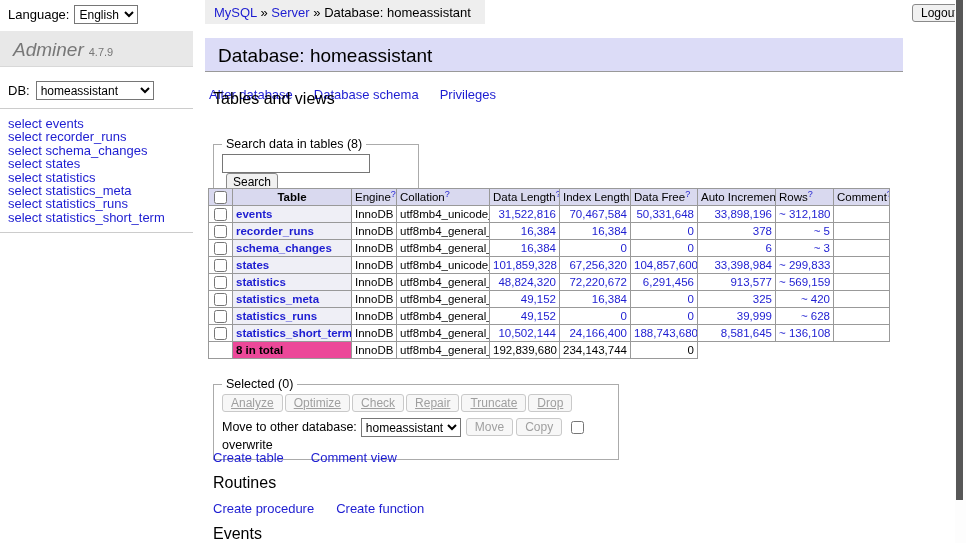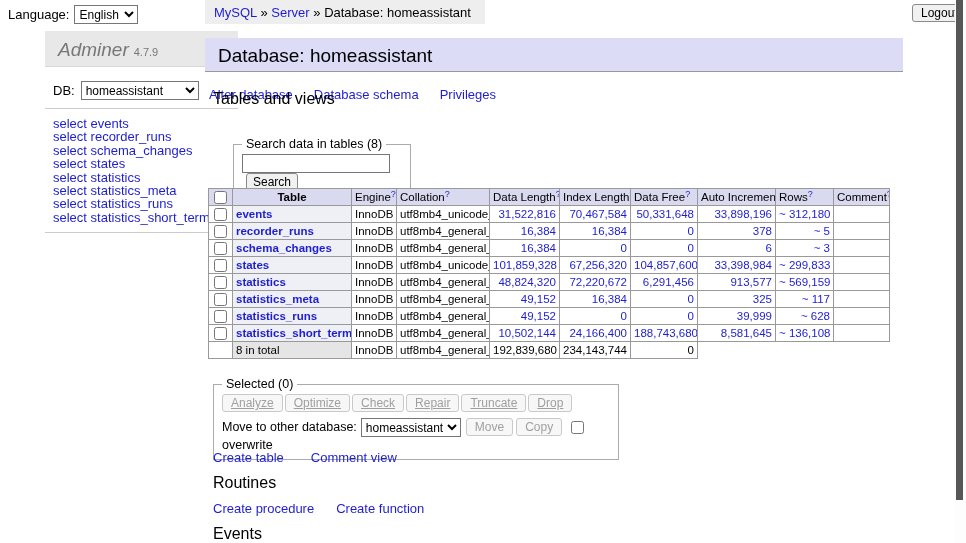--- a/index.html
+++ b/index.html
@@ -14,21 +14,21 @@
   button:disabled{color:#9f9f9f;border-color:#c9c9c9;background:#f7f7f7;cursor:default;}
 
   
   .lang-row{position:absolute;left:8px;top:5px;}
   .lang-row select{width:64px;margin-left:5px;}
   #breadcrumb{position:absolute;left:205px;top:0;height:24px;background:#eeeeee;
               padding:0 14px 0 9px;line-height:25px;font-size:13px;white-space:nowrap;}
   #logout-wrap{position:absolute;left:912px;top:4px;}
 
   
-  #menu{position:absolute;left:0;top:31px;width:193px;margin-left:45px;}
+  #menu{position:absolute;left:0;top:31px;width:193px;}
   #menu .h1{background:#e8e8e8;height:36px;box-sizing:border-box;padding:8px 0 0 13px;
             border-bottom:1px solid #d8d8d8;}
   #menu .h1 .app{font-style:italic;font-size:19px;color:#777;}
   #menu .h1 .version{font-size:11px;color:#777;margin-left:5px;}
   .db-row{margin:14px 0 0 8px;}
   .db-row select{width:118px;margin-left:6px;}
   .menu-links{margin:11px 0 0 8px;width:176px;line-height:15px;}
   .menu-links a{margin-right:13px;}
   #menu hr{border:none;border-top:1px solid #ccc;margin:8px 0 8px 0;}
   #select-links{margin:0 0 0 8px;}
@@ -38,37 +38,37 @@
   #content{position:absolute;left:205px;top:38px;width:706px;height:505px;}
   .title-bar{position:absolute;left:0;top:0;width:698px;height:33px;background:#dcdcf7;
              border-bottom:1px solid #999;}
   .title-bar h2{margin:0;padding:7px 0 0 13px;font-size:19px;font-weight:normal;}
   .db-links{position:absolute;left:4px;top:49px;white-space:nowrap;}
   .db-links a{margin-right:21px;}
   .h3{position:absolute;left:8px;font-size:16px;font-weight:normal;}
   .h3-tables{top:52px;}
   fieldset{border:1px solid #ababab;margin:0;padding:3px 8px 7px 8px;box-sizing:border-box;}
   legend{font-size:12.5px;padding:0 4px;}
-  .search-fs{position:absolute;left:8px;top:99px;width:178px;margin-left:20px;}
+  .search-fs{position:absolute;left:8px;top:99px;width:206px;}
   .search-fs input[type=text]{width:142px;}
   .search-fs button{margin-left:4px;padding:1px 6px;}
 
   
   table{position:absolute;left:3px;top:150px;border-collapse:collapse;table-layout:fixed;
         width:681px;font-size:11.5px;}
   th,td{border:1px solid #999;padding:1px 3px;height:14px;overflow:hidden;white-space:nowrap;
         background:#fff;}
   thead th{background:#d9d9ef;font-weight:normal;text-align:left;}
   thead th.c{text-align:center;font-weight:bold;}
   tbody th{background:#efeff6;text-align:left;}
   tbody th a{font-weight:bold;}
   td.chk,th.chk{text-align:center;padding:1px 0;}
   td.num{text-align:right;}
   sup.help{font-size:9px;color:#1d1dd1;vertical-align:top;position:relative;top:-2px;cursor:pointer;}
-  tr.total th{background:#e5e5e5;font-weight:normal;margin-top:30px;}
+  tr.total th{background:#ec4899;font-weight:bold;margin-top:30px;}
   tr.total td{color:#000;}
 
   .selected-fs{position:absolute;left:8px;top:339px;width:406px;}
   .sel-buttons button{margin-right:2px;text-decoration:underline;}
   .move-row{margin-top:6px;font-size:12.5px;}
   .move-row select{width:100px;margin:0 5px 0 4px;vertical-align:middle;}
   .move-row button{margin-right:3px;}
   .move-row .ovw{margin-left:6px;}
   .move-row label{vertical-align:middle;}
 
@@ -232,21 +232,21 @@
           </tr>
           <tr>
             <td class="chk"><input type="checkbox" style=""></td>
             <th><a class="lnk">statistics_meta</a></th>
             <td>InnoDB</td>
             <td>utf8mb4_general_ci</td>
             <td class="num"><a class="lnk">49,152</a></td>
             <td class="num"><a class="lnk">16,384</a></td>
             <td class="num"><a class="lnk">0</a></td>
             <td class="num"><a class="lnk">325</a></td>
-            <td class="num"><a class="lnk">~ 117</a></td>
+            <td class="num"><a class="lnk">~ 420</a></td>
             <td></td>
           </tr>
           <tr>
             <td class="chk"><input type="checkbox" style=""></td>
             <th><a class="lnk">statistics_runs</a></th>
             <td>InnoDB</td>
             <td>utf8mb4_general_ci</td>
             <td class="num"><a class="lnk">49,152</a></td>
             <td class="num"><a class="lnk">0</a></td>
             <td class="num"><a class="lnk">0</a></td>

